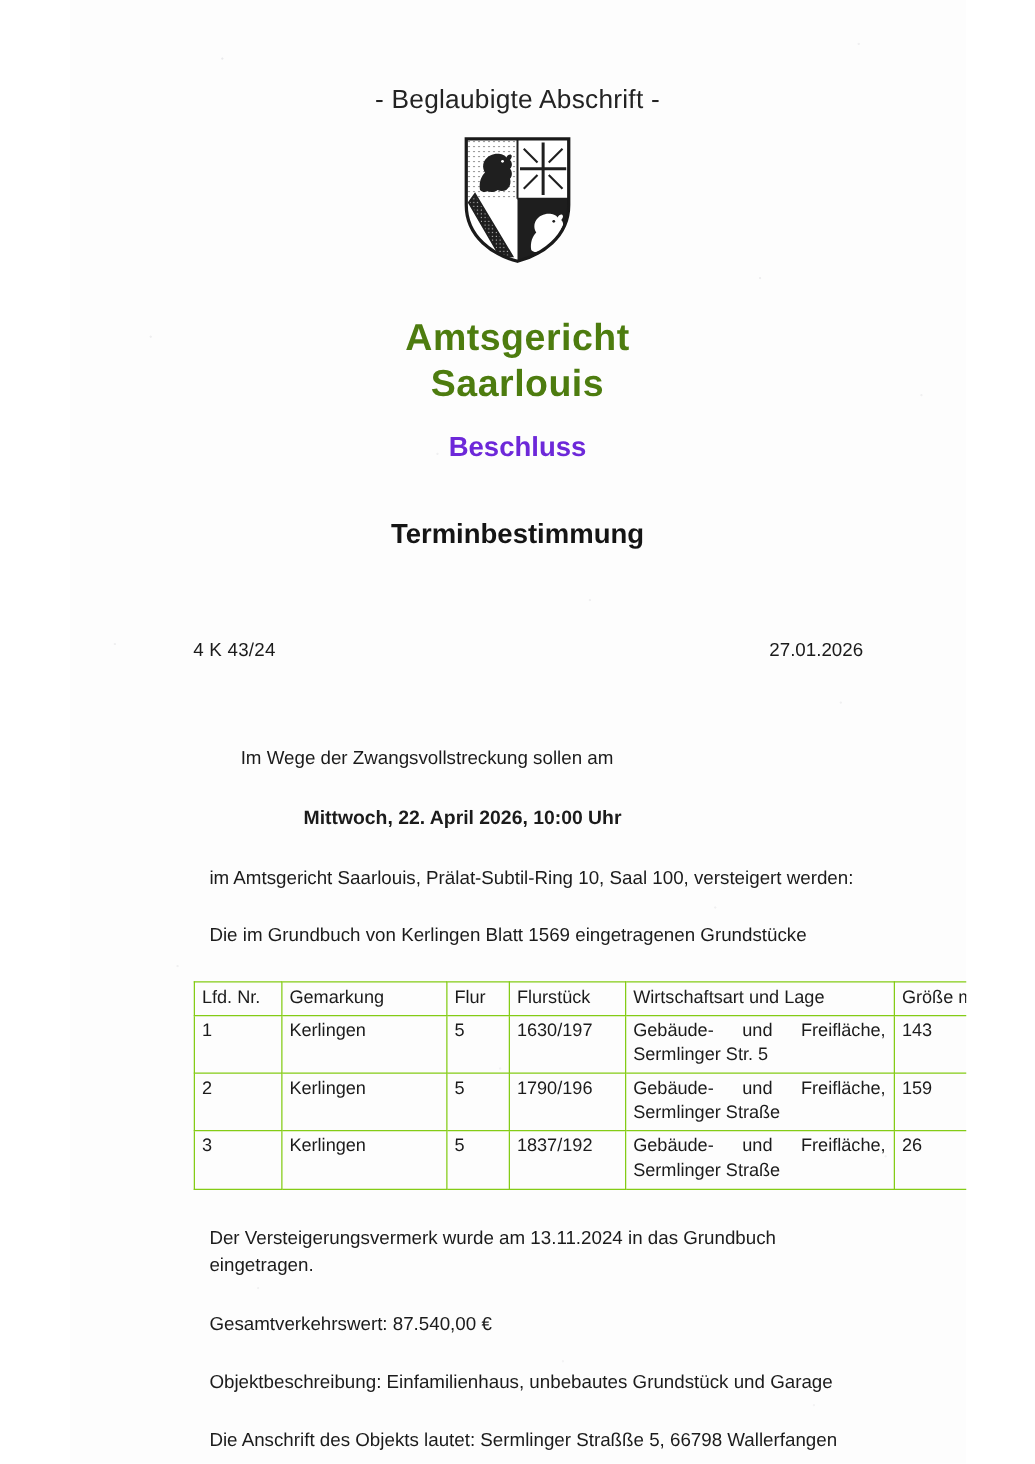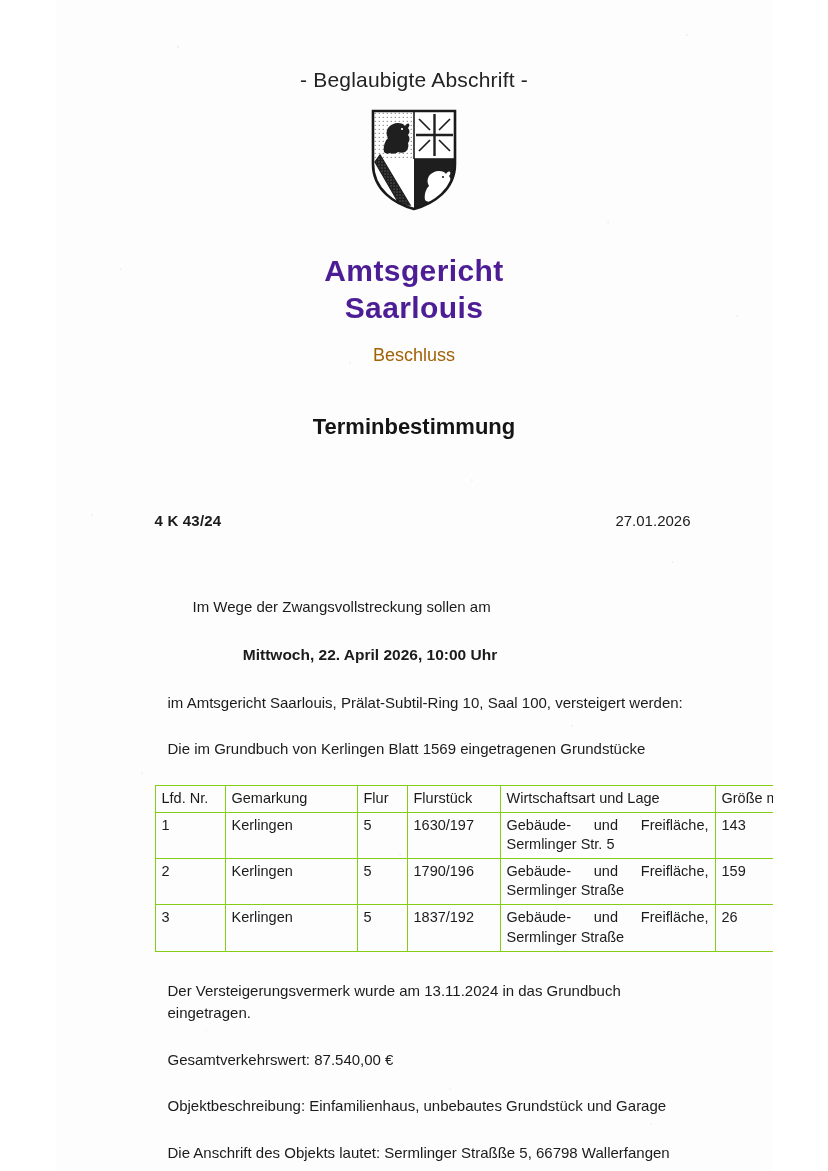--- a/index.html
+++ b/index.html
@@ -68,31 +68,31 @@
   .court-name {
     position: absolute;
     top: 252px;
     left: 0;
     right: 0;
     text-align: center;
     font-size: 30px;
     font-weight: bold;
     line-height: 1.24;
     letter-spacing: 0.4px;
-    color: #4c1d95;
+    color: #4d7c0f;
   }
   .decision-type {
     position: absolute;
     top: 345px;
     left: 0;
     right: 0;
     text-align: center;
-    font-size: 18px;
-    font-weight: normal;
-    color: #a16207;
+    font-size: 22px;
+    font-weight: bold;
+    color: #6d28d9;
   }
   .subject {
     position: absolute;
     top: 414px;
     left: 0;
     right: 0;
     text-align: center;
     font-size: 22px;
     font-weight: bold;
     color: #151515;
@@ -101,21 +101,21 @@
   .meta-row {
     position: absolute;
     top: 512px;
     left: 99px;
     right: 82px;
     display: flex;
     justify-content: space-between;
     align-items: baseline;
     font-size: 15px;
   }
-  .case-no { font-weight: bold; letter-spacing: 0.2px; }
+  .case-no { font-weight: normal; letter-spacing: 0.2px; }
   .doc-date { font-weight: normal; }
 
   .body-block {
     position: absolute;
     top: 596px;
     left: 112px;
     right: 80px;
     font-size: 15px;
     line-height: 1.5;
   }

